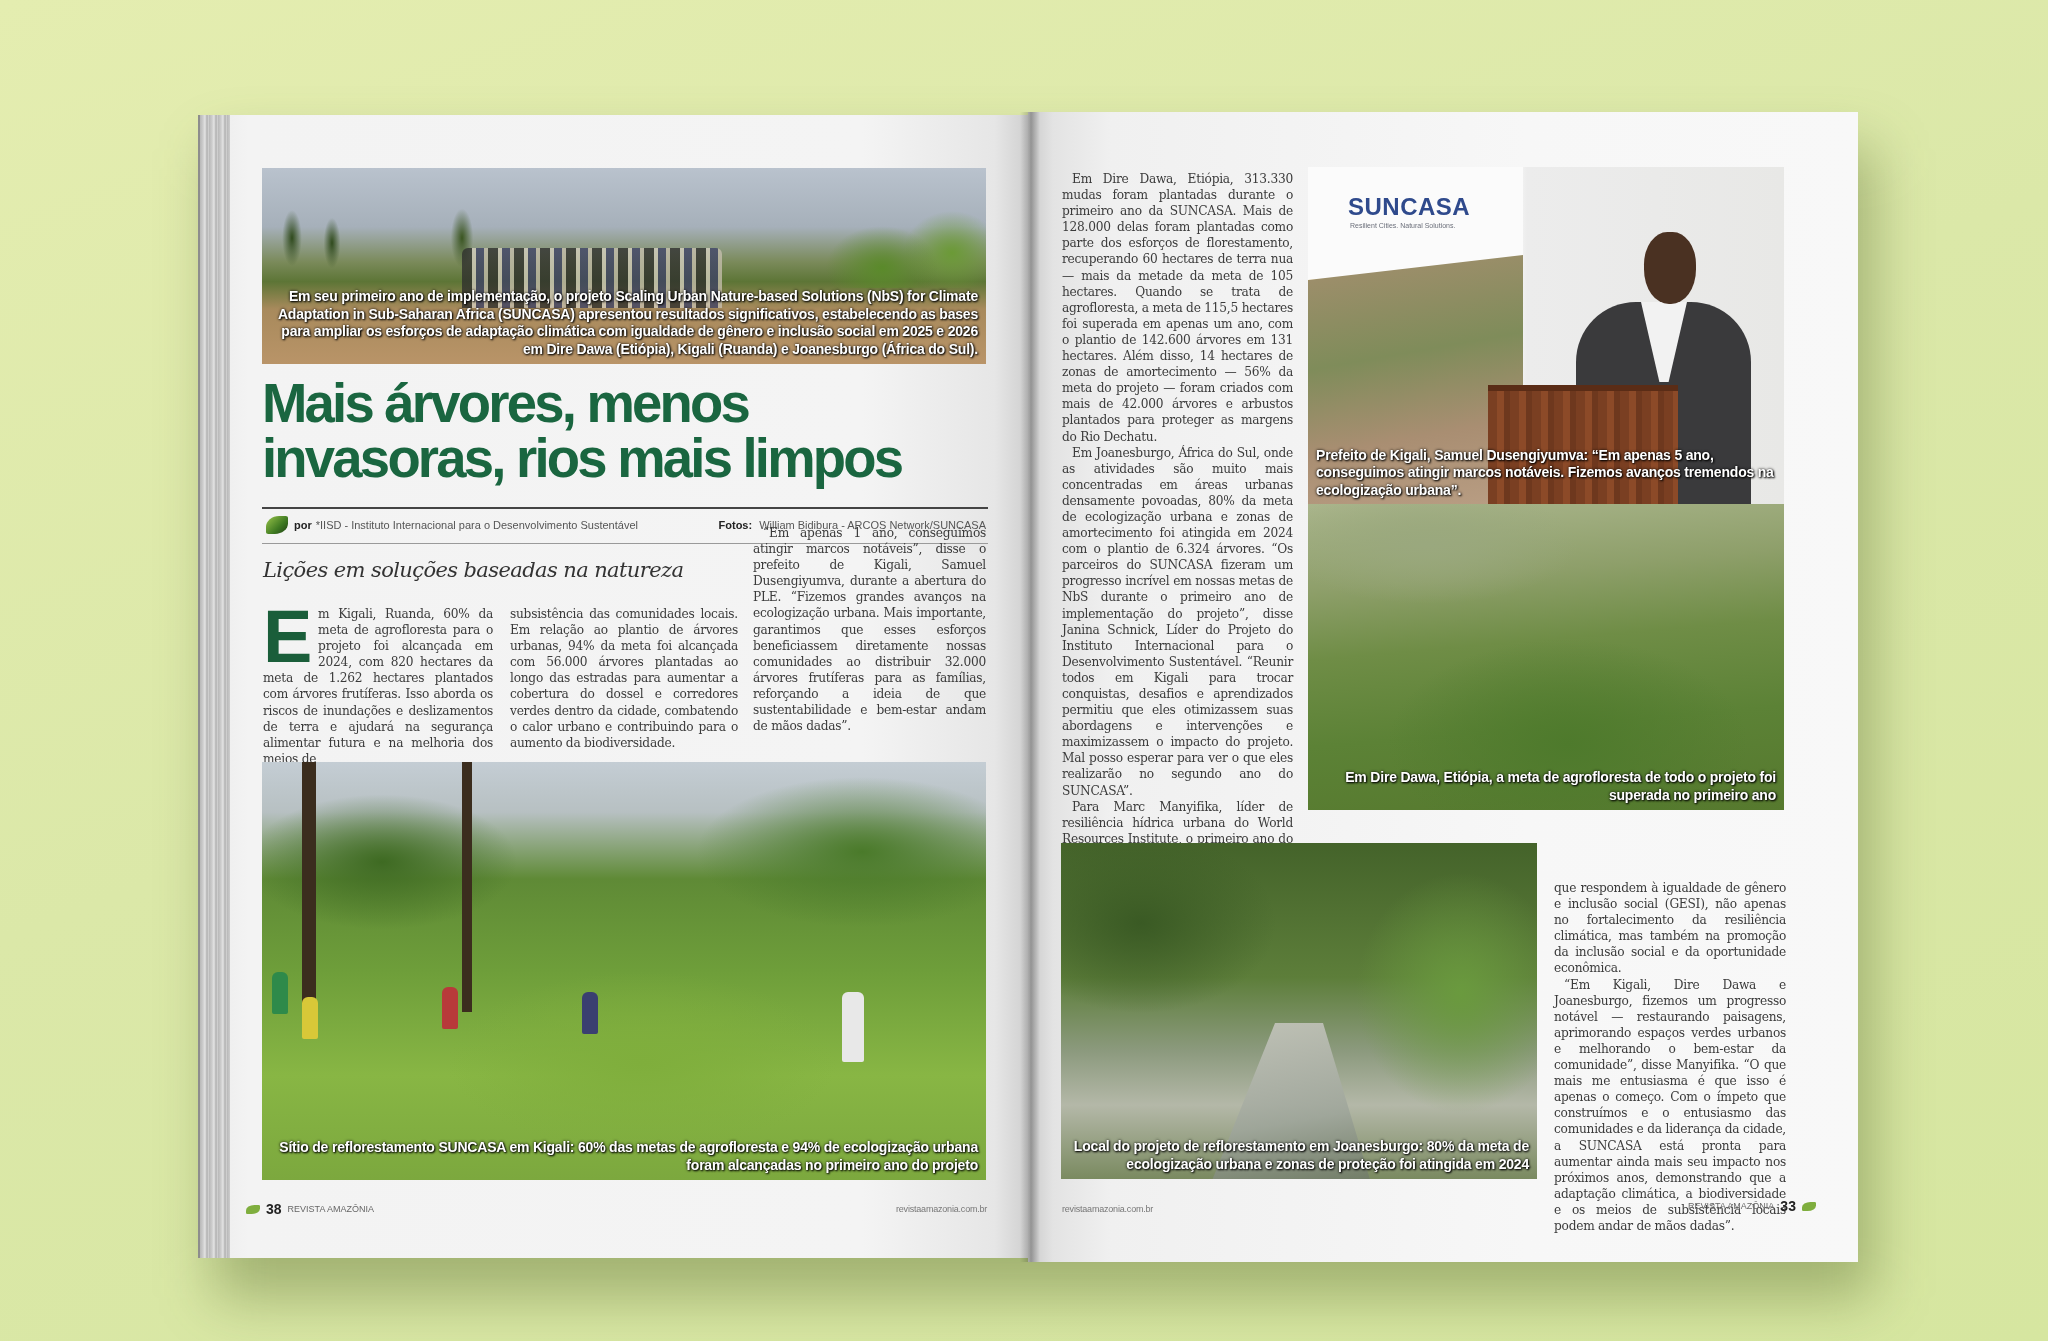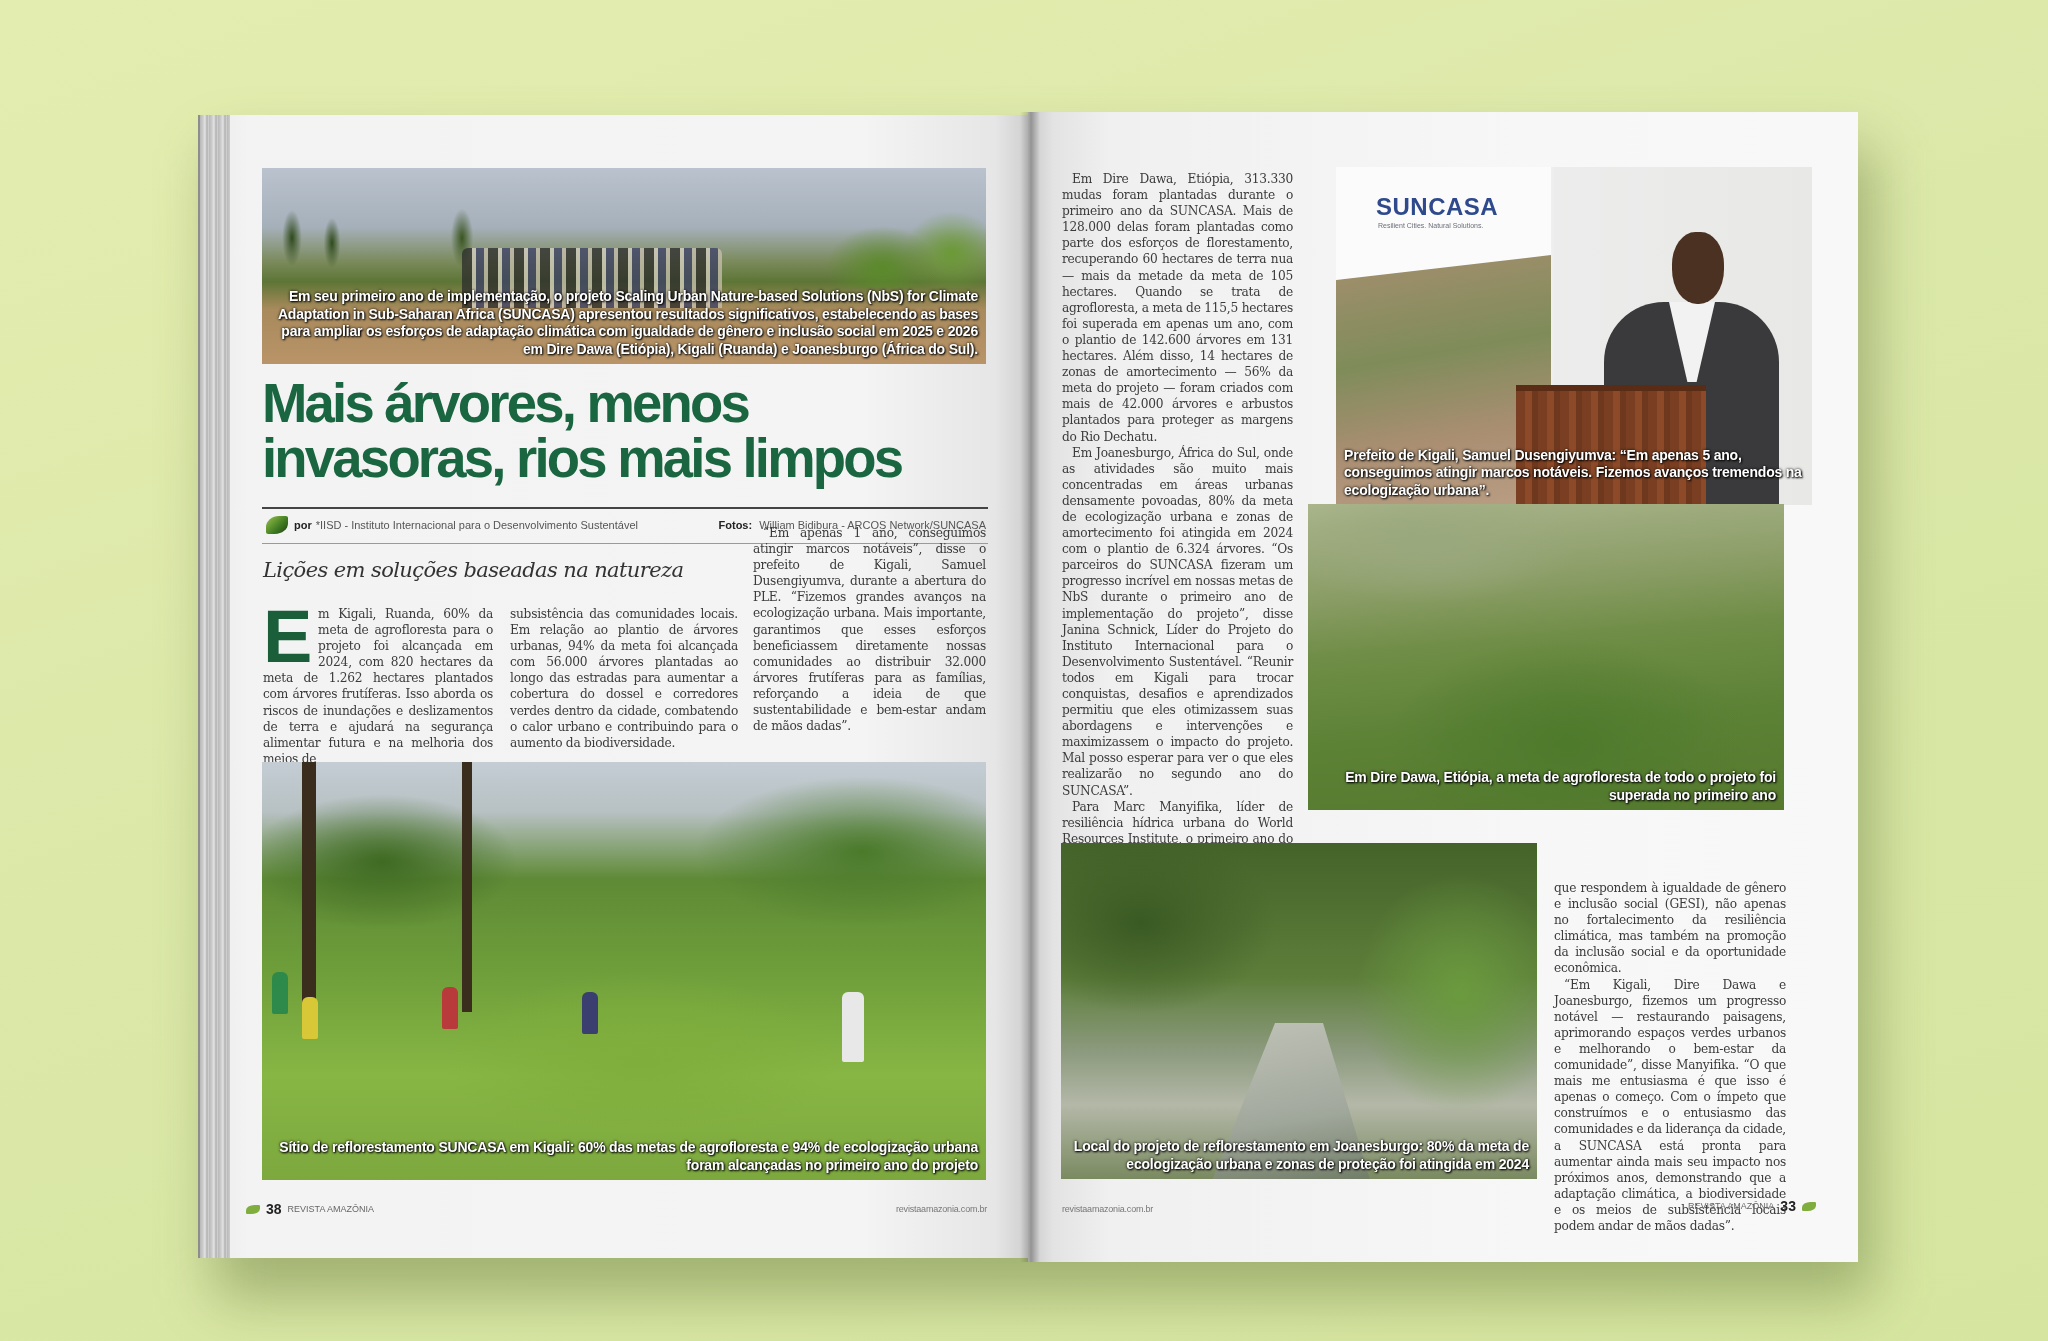--- a/index.html
+++ b/index.html
@@ -81,21 +81,21 @@
       radial-gradient(ellipse 260px 120px at 380px 300px, #7fae3c 0%, transparent 75%),
       linear-gradient(180deg, #c4cdd4 0%, #b7c0c2 12%, #5f8a36 28%, #6e9e3a 50%, #88b644 75%, #7ca83e 100%);
   }
   .ph-kigali .trunk {
     position: absolute; top: 0; width: 14px; height: 250px; background: #3b2d1e;
   }
   .ph-kigali .worker {
     position: absolute; width: 16px; height: 42px; border-radius: 6px 6px 2px 2px;
   }
   .ph-mayor {
-    left: 1336px; top: 167px; width: 476px; height: 338px;
+    left: 1308px; top: 167px; width: 476px; height: 338px;
     background: linear-gradient(90deg, #f4f4f4 0%, #f1f1f1 45%, #ececec 46%, #e8e8e6 100%);
     padding-left: 8px;
   }
   .ph-mayor .banner {
     position: absolute; left: 0; top: 0; width: 215px; height: 338px; background: #fbfbfb;
   }
   .ph-mayor .banner-photo {
     position: absolute; left: 0; top: 88px; width: 215px; height: 250px;
     background: linear-gradient(170deg, #e2b33a 0%, #e2b33a 8%, #9c8e6a 9%, #7f8c5a 40%, #a98e72 70%, #b99e84 100%);
     clip-path: polygon(0 10%, 100% 0, 100% 100%, 0 100%);

